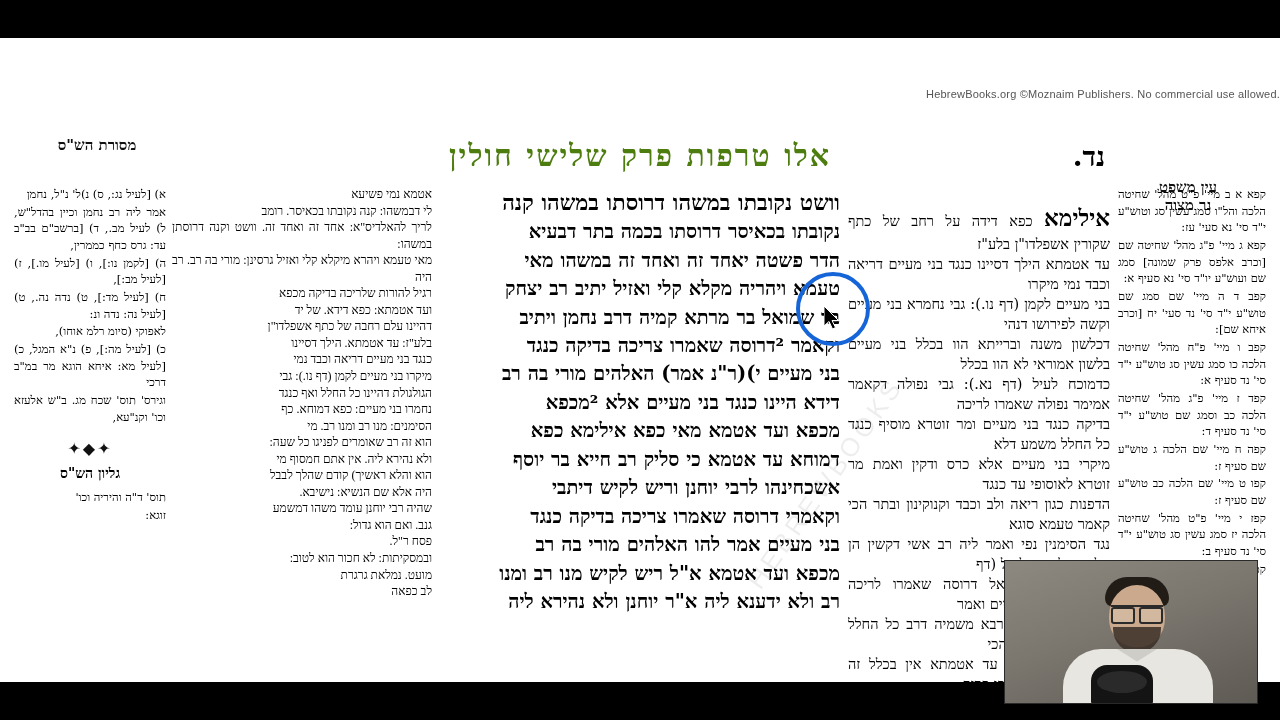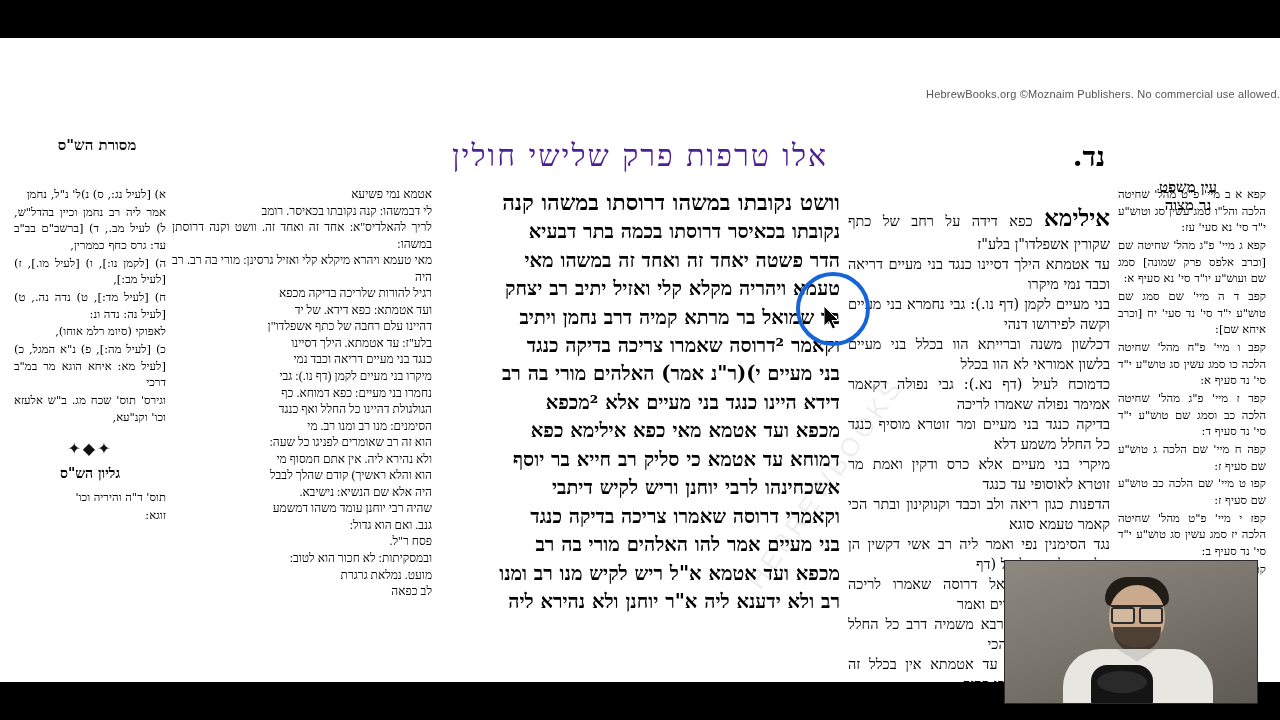--- a/index.html
+++ b/index.html
@@ -88,22 +88,22 @@
   }
 
   #masechet-title {
     position: absolute;
     left: 0;
     right: 0;
     top: 30px;
     text-align: center;
     font-family: "DejaVu Serif", serif;
     font-size: 30px;
-    font-weight: normal;
-    color: #4c1d95;
+    font-weight: bold;
+    color: #4d7c0f;
     letter-spacing: 2px;
   }
   #daf-number {
     position: absolute;
     right: 175px;
     top: 32px;
     font-family: "DejaVu Serif", serif;
     font-size: 28px;
     font-weight: bold;
     color: #000;
@@ -391,22 +391,22 @@
       <p>אטמא נמי פשיעא</p>
       <p>לי דבמשהו: קנה נקובתו בכאיסר. רומב</p>
       <p>לריך להאלדיס"א: אחד זה ואחד זה. וושט וקנה דרוסתן במשהו:</p>
       <p>מאי טעמא ויהרא מיקלא קלי ואזיל גרסינן: מורי בה רב. רב היה</p>
       <p>רגיל להורות שלריכה בדיקה מכפא</p>
       <p>ועד אטמתא: כפא דידא. של יד</p>
       <p>דהיינו עלם רחבה של כתף אשפלדו"ן</p>
       <p>בלע"ז: עד אטמתא. הילך דסיינו</p>
       <p>כנגד בני מעיים דריאה וכבד נמי</p>
       <p>מיקרו בני מעיים לקמן (דף נו.): גבי</p>
+      <p>הגולגולת דהיינו כל החלל ואף כנגד</p>
       <p>נחמרו בני מעיים: כפא דמוחא. כף</p>
-      <p>הגולגולת דהיינו כל החלל ואף כנגד</p>
       <p>הסימנים: מנו רב ומנו רב. מי</p>
       <p>הוא זה רב שאומרים לפניגו כל שעה:</p>
       <p>ולא נהירא ליה. אין אתם חמסוף מי</p>
       <p>הוא והלא ראשיך) קודם שהלך לבבל</p>
       <p>היה אלא שם הנשיא: נישיבא.</p>
       <p>שהיה רבי יוחנן עומד משהו דמשמע</p>
       <p>גנב. ואם הוא גדול:</p>
       <p>פסח ר"ל.</p>
       <p>ובמסקיתות: לא חכור הוא לטוב:</p>
       <p>מועט. נמלאת גרגרת</p>

